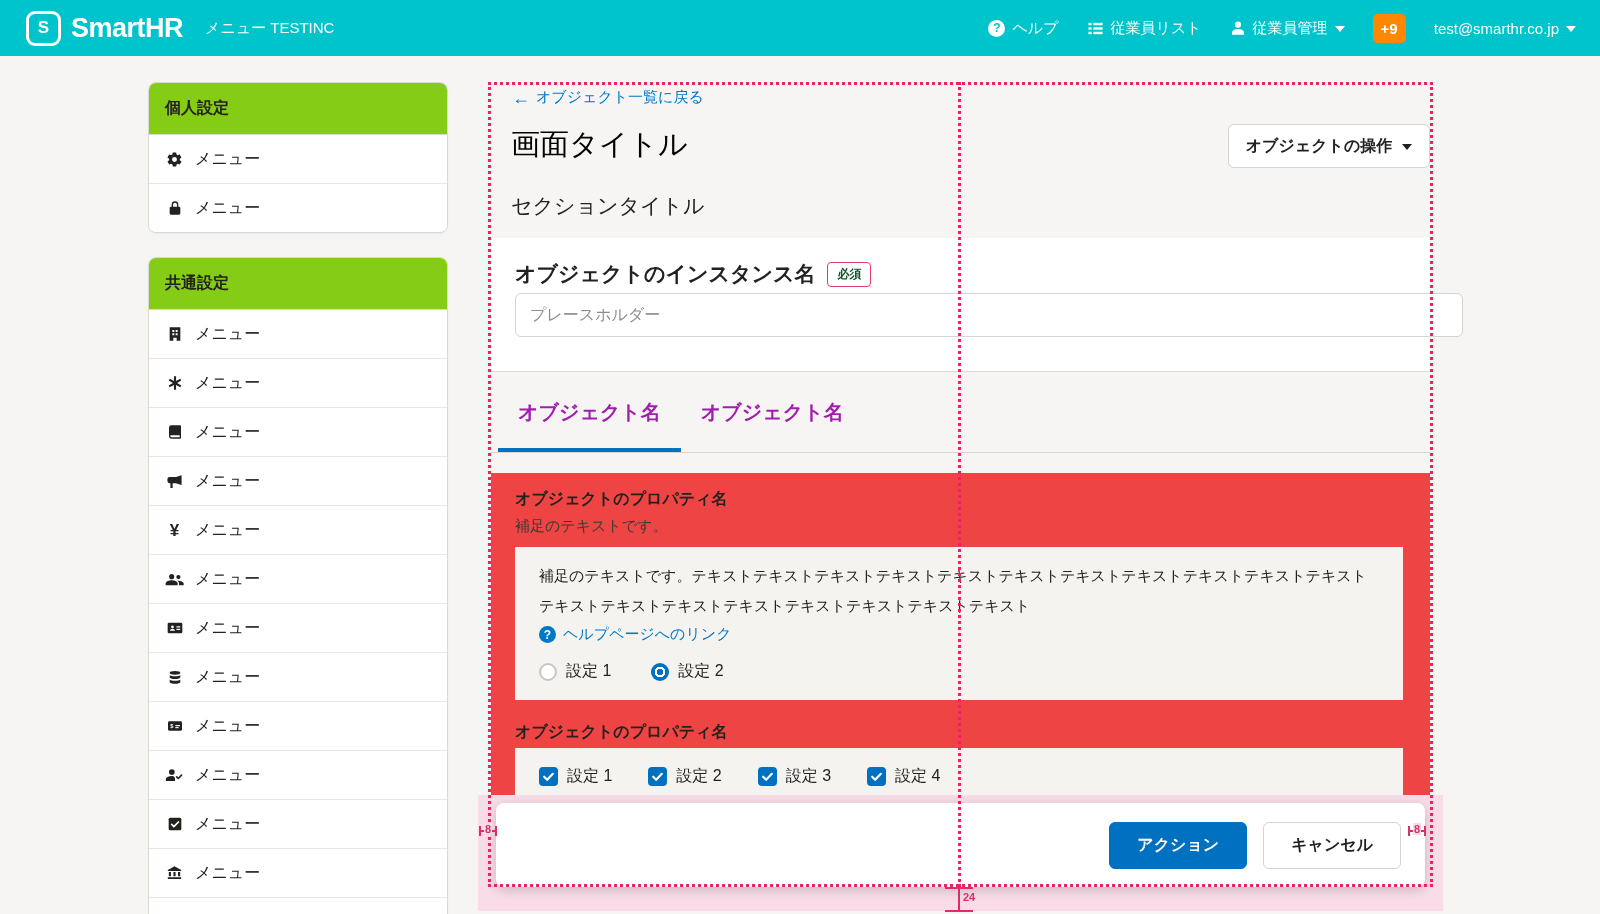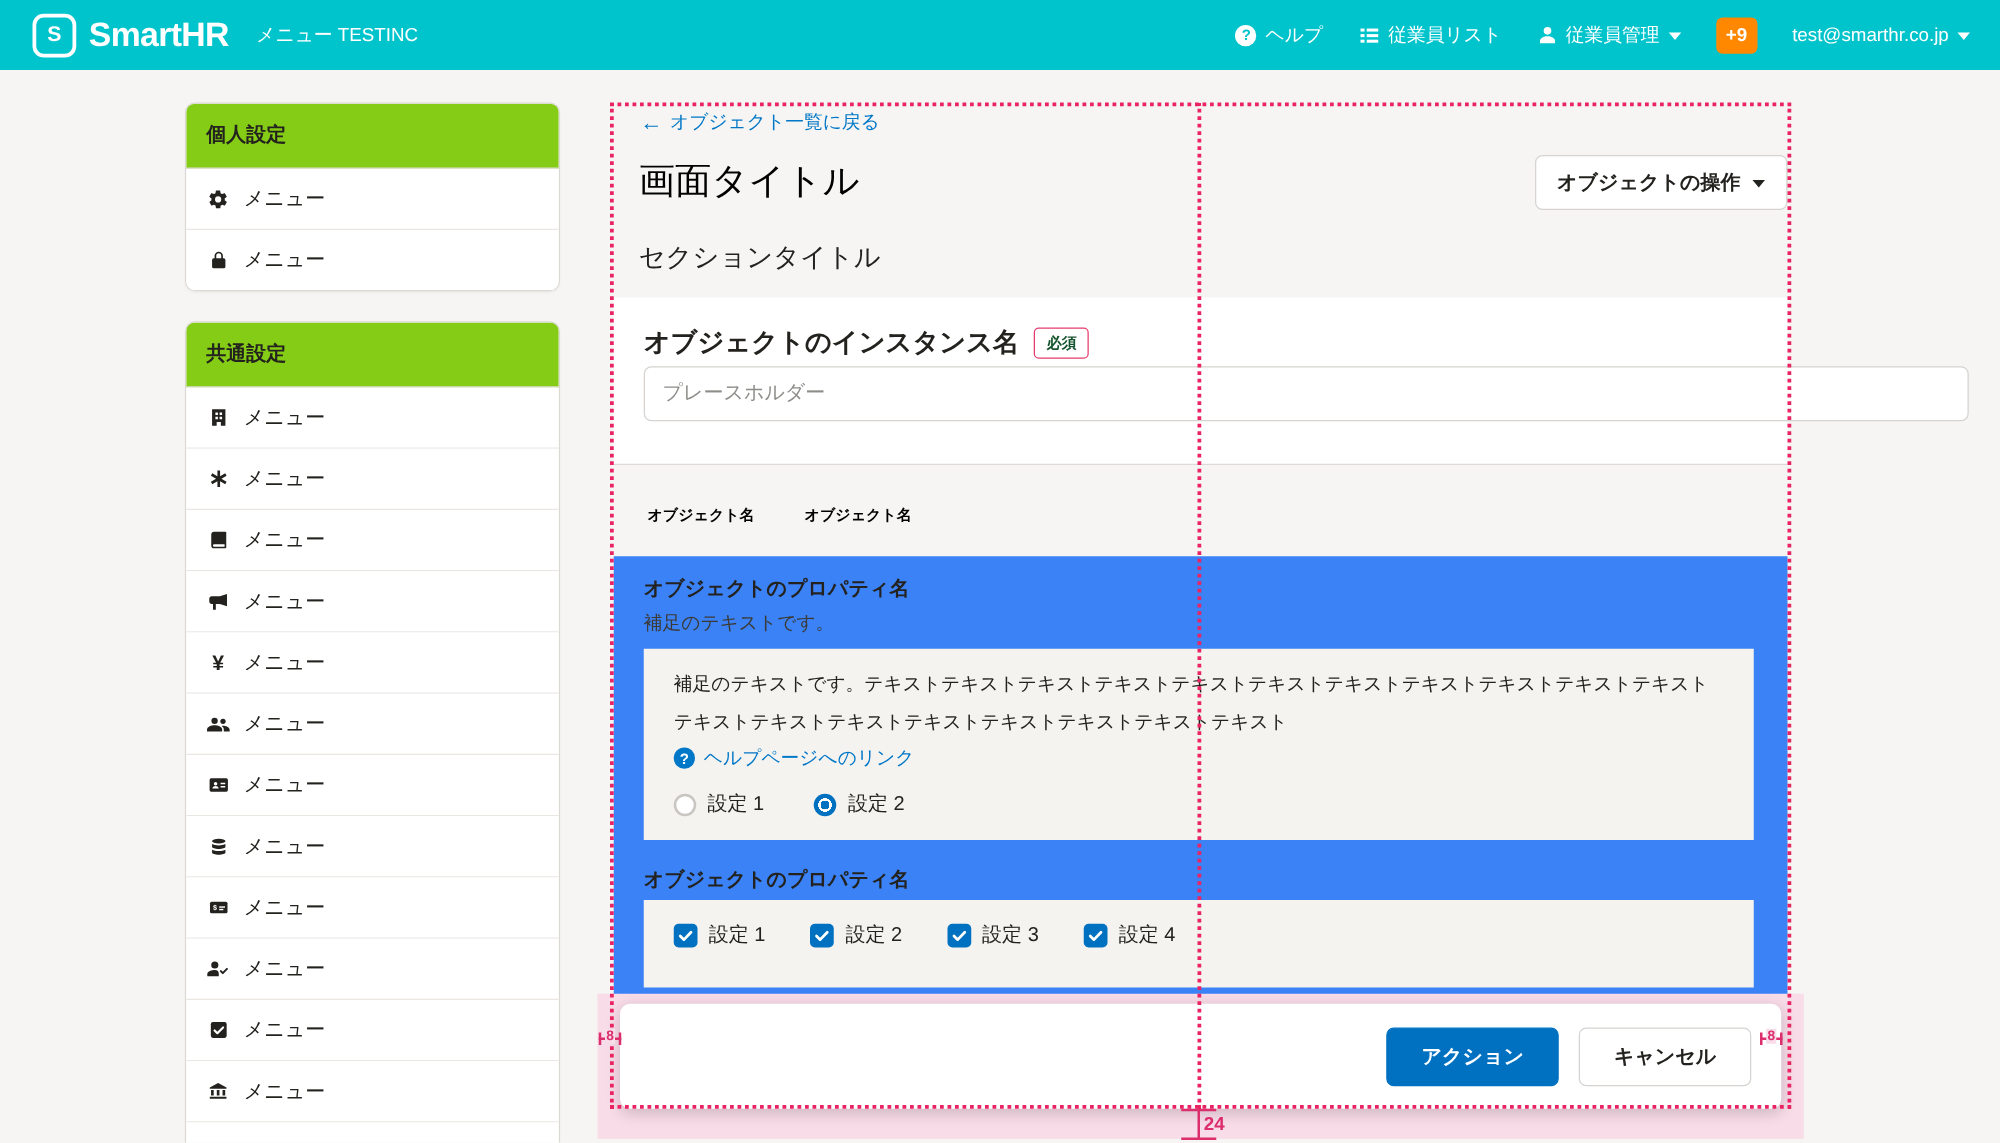--- a/index.html
+++ b/index.html
@@ -46,30 +46,30 @@
     border:1px solid #d6d3d0;border-radius:6px;display:flex;align-items:center;justify-content:center;
     gap:10px;font-size:16px;font-weight:bold;color:#23221e;z-index:10;cursor:pointer;box-sizing:border-box;}
   .obj-action-btn .caret{border-top-color:#23221e;}
   .section-title{position:absolute;left:511px;top:192px;font-size:21px;z-index:10;}
   .form-band{position:absolute;left:491px;top:238px;width:939px;height:134px;background:#fff;
     border-bottom:1px solid #dedad6;z-index:8;box-sizing:border-box;}
   .field-label-row{position:absolute;left:24px;top:22px;display:flex;align-items:center;gap:12px;}
   .field-label{font-size:21px;font-weight:bold;}
   .required-badge{font-size:12px;font-weight:bold;color:#14532d;border:1.5px solid #e63b6c;
     border-radius:4px;padding:3px 9px;background:#fff;}
-  .text-input{position:absolute;left:24px;top:55px;width:1060px;height:44px;border:1px solid #d6d3d0;
+  .text-input{position:absolute;left:24px;top:55px;width:948px;height:44px;border:1px solid #d6d3d0;
     border-radius:6px;box-sizing:border-box;font-size:16px;padding:0 14px;color:#23221e;background:#fff;
     font-family:inherit;}
   .text-input::placeholder{color:#8e8d8a;}
   .tab-bar{position:absolute;left:491px;top:372px;width:939px;height:81px;background:#f6f5f3;
     border-bottom:1px solid #d9d6d2;z-index:8;display:flex;align-items:stretch;padding-left:7px;box-sizing:border-box;}
-  .tab{position:relative;display:flex;align-items:center;padding:0 20px;font-size:12px;font-weight:bold;
-    color:#000000;cursor:pointer;}
+  .tab{position:relative;display:flex;align-items:center;padding:0 20px;font-size:20px;font-weight:bold;
+    color:#a21caf;cursor:pointer;}
   .tab.active::after{content:"";position:absolute;left:0;right:0;bottom:0;height:4px;background:#0071c1;}
-  .content-panel{position:absolute;left:491px;top:445px;width:939px;height:414px;background:#3b82f6;z-index:8;}
+  .content-panel{position:absolute;left:491px;top:473px;width:939px;height:414px;background:#ef4444;z-index:8;}
   .prop-label{position:absolute;left:24px;font-size:16px;font-weight:bold;}
   .prop-desc{position:absolute;left:24px;top:44px;font-size:15px;color:#3c3a35;}
   .note-box{position:absolute;left:24px;top:74px;width:888px;background:#f4f3f0;
     padding:14px 24px;box-sizing:border-box;}
   .note-text{font-size:15px;line-height:30px;color:#23221e;}
   .help-link{display:flex;align-items:center;gap:7px;color:#0077c7;font-size:15px;margin-top:4px;cursor:pointer;}
   .help-q{width:17px;height:17px;border-radius:50%;background:#0077c7;color:#fff;display:inline-flex;
     align-items:center;justify-content:center;font-size:12px;font-weight:bold;}
   .radio-row{display:flex;align-items:center;gap:40px;margin-top:17px;padding-bottom:4px;}
   .radio-opt{display:flex;align-items:center;gap:9px;font-size:16px;cursor:pointer;}
@@ -92,21 +92,21 @@
   .btn-action{background:#0071c1;border:1px solid #0071c1;color:#fff;}
   .debug-rect{position:absolute;left:488px;top:82px;width:945px;height:805px;border:3px dotted #ea2363;
     box-sizing:border-box;z-index:40;pointer-events:none;}
   .debug-vline{position:absolute;left:958px;top:82px;height:805px;width:0;border-left:3px dotted #ea2363;
     z-index:40;pointer-events:none;}
   .dim24{position:absolute;left:944px;top:887px;z-index:45;pointer-events:none;}
   .dim24 .vline{position:absolute;left:14px;top:1px;width:2px;height:23px;background:#dc2e6d;}
   .dim24 .tick-top,.dim24 .tick-bot{position:absolute;left:1px;width:28px;height:2px;background:#dc2e6d;}
   .dim24 .tick-top{top:0;}
   .dim24 .tick-bot{top:23px;}
-  .dim24 .lbl{position:absolute;left:19px;top:4px;font-size:15px;font-weight:bold;color:#dc2e6d;}
+  .dim24 .lbl{position:absolute;left:19px;top:4px;font-size:11px;font-weight:bold;color:#dc2e6d;}
   .dim8{position:absolute;top:822px;width:18px;height:16px;z-index:45;pointer-events:none;}
   .dim8 .hline{position:absolute;left:0;top:8px;width:18px;height:2px;background:#dc2e6d;}
   .dim8 .t1,.dim8 .t2{position:absolute;top:4px;width:2px;height:10px;background:#dc2e6d;}
   .dim8 .t1{left:0;} .dim8 .t2{right:0;}
   .dim8 .lbl{position:absolute;left:5px;top:1px;font-size:11px;font-weight:bold;color:#dc2e6d;background:#f8dce8;padding:0 1px;}
   .dim8.left{left:479px;} .dim8.right{left:1408px;}
 </style>
 </head>
 <body>
 

